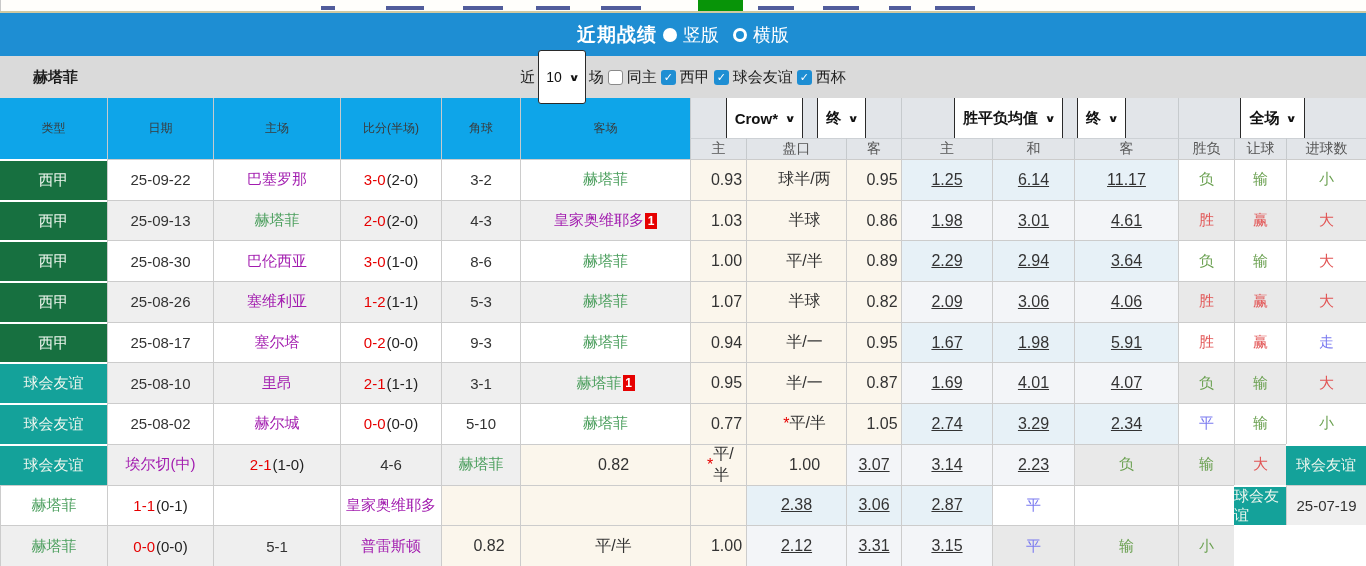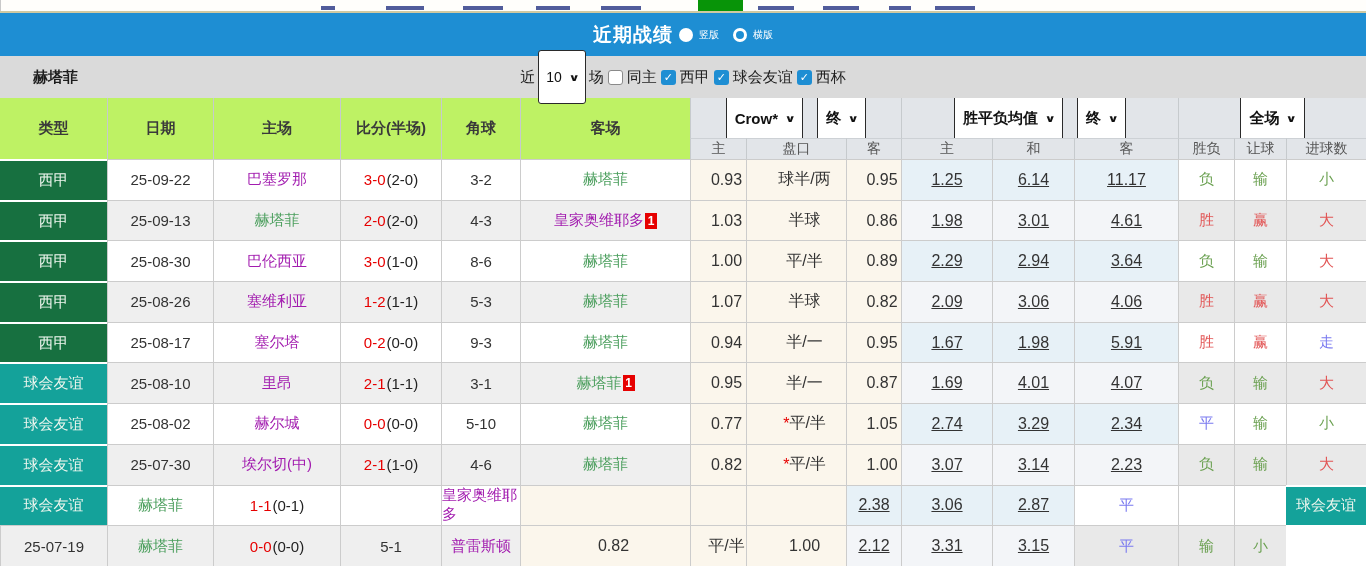--- a/index.html
+++ b/index.html
@@ -13,41 +13,41 @@
   .nav .nav-green { position: absolute; top: 0; height: 11px; background: #089408; }
   .tanline { height: 2px; background: #cfc9a2; }
 
   
   .bluebar { height: 43px; background: #1e8ed3; display: flex; align-items: center;
              justify-content: center; gap: 6px; color: #fff; }
   .bluebar .title { font-size: 19px; font-weight: bold; letter-spacing: 1px; }
   .radio { display: inline-block; border-radius: 50%; }
   .radio.sel { width: 14px; height: 14px; background: #fff; }
   .radio.unsel { width: 14px; height: 14px; border: 3px solid #fff; background: transparent; }
-  .rlabel { font-size: 10px; }
+  .rlabel { font-size: 18px; }
 
   
   .filter { height: 42px; background: #dadada; position: relative; display: flex; align-items: center; }
   .fteam { position: absolute; left: 33px; font-weight: bold; font-size: 15px; color: #1c1c1c; }
   .fgroup { margin: 0 auto; display: flex; align-items: center; gap: 3px; font-size: 15px; color: #1c1c1c; }
   .selbox { background: #fff; border: 1px solid #2a2a2a; border-radius: 3px; padding: 18px 7px;
             font-size: 14px; color: #111; display: inline-flex; align-items: center; gap: 8px; cursor: pointer; }
   .selbox .chev { font-size: 10px; font-weight: bold; transform: scaleX(1.4); }
   .cb { width: 15px; height: 15px; border-radius: 3px; display: inline-flex; align-items: center;
         justify-content: center; cursor: pointer; margin: 0 1px; }
   .cb.off { background: #fff; border: 1px solid #8a8a8a; }
   .cb.on { background: #1e8ed3; color: #fff; font-size: 11px; font-weight: bold; }
   .cb.on::after { content: "✓"; }
 
   
   #table-grid { display: grid; width: 1366px;
     grid-template-columns: 107px 106px 127px 101px 79px 170px 56px 100px 55px 91px 82px 104px 56px 52px 80px;
     grid-template-rows: 40px 21px; grid-auto-rows: 40.7px; }
-  .hcell { grid-row: 1 / 3; background: #bef264; display: flex; align-items: center; justify-content: center;
-           font-size: 15px; color: #3a3a3a; border-left: 1px solid #c6cacd; font-weight: bold; }
+  .hcell { grid-row: 1 / 3; background: #0ea5e9; display: flex; align-items: center; justify-content: center;
+           font-size: 12px; color: #3a3a3a; border-left: 1px solid #c6cacd; }
   .hcell.first { border-left: none; }
   .hsel { grid-row: 1; background: #e2e5e9; display: flex; align-items: center; justify-content: center;
           gap: 14px; border-left: 1px solid #c6cacd; }
   .hsel .selbox { font-weight: bold; font-size: 15px; padding: 19px 8px; }
   .hsub { grid-row: 2; background: #e2e5e9; font-size: 14px; color: #555; display: flex; align-items: center;
           justify-content: center; border-left: 1px solid #c6cacd; border-top: 1px solid #cdd1d5; }
 
   .dcell { display: flex; align-items: center; justify-content: center; font-size: 15px; color: #333;
            border-left: 1px solid #ccc; border-top: 1px solid #ccc; background: #fff; }
   .dcell.colfirst { border-left: none; border-top: 2px solid #fff; font-size: 15px; color: #eef6ee; }
@@ -356,21 +356,20 @@
       <div class="dcell c-res">
         <span class="res-blu">平</span>
       </div>
       <div class="dcell c-res">
         <span class="res-grn">输</span>
       </div>
       <div class="dcell c-res">
         <span class="res-grn">小</span>
       </div>
       <div class="dcell colfirst lg-teal">球会友谊</div>
-      <div class="dcell  bg-even">25-07-30</div>
       <div class="dcell  bg-even">
         <span class="t-dark">埃尔切(中)</span>
       </div>
       <div class="dcell  bg-even">
         <span class="t-red">2-1</span>
         <span class="t-half">(1-0)</span>
       </div>
       <div class="dcell  bg-even">4-6</div>
       <div class="dcell  bg-even">
         <span class="t-team">赫塔菲</span>

